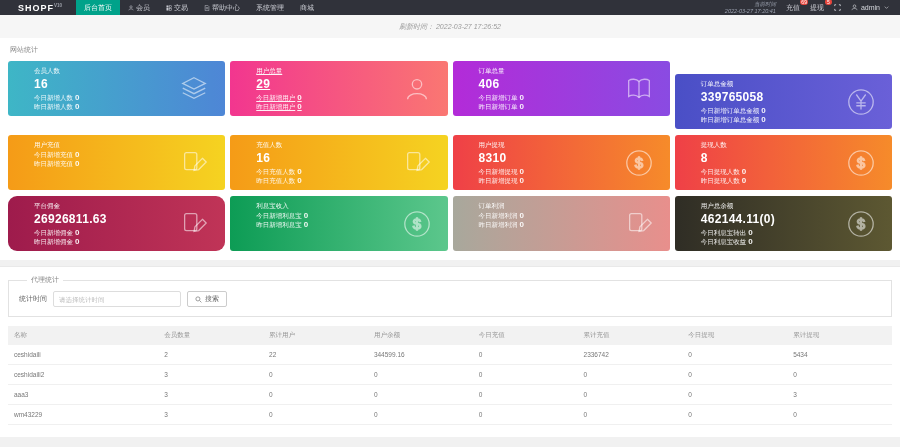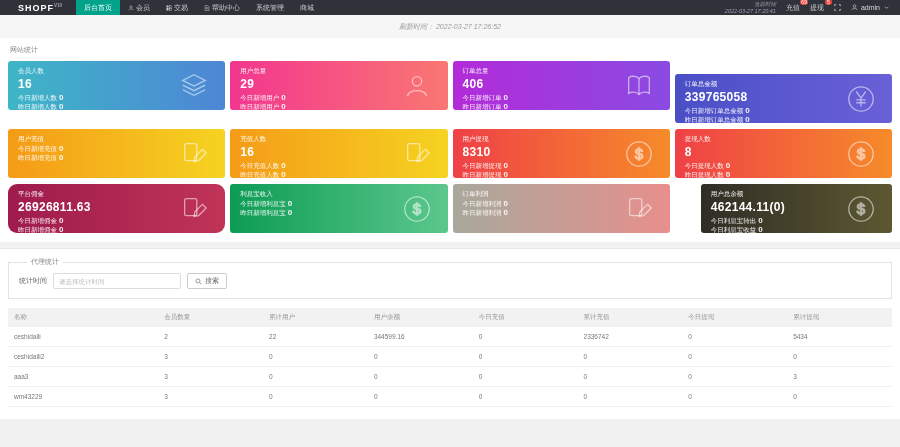--- a/index.html
+++ b/index.html
@@ -29,21 +29,21 @@
   .user-box svg{width:7px;height:7px;stroke:#d6d8dd;fill:none;stroke-width:1.4;}
 
   
   .refresh-bar{height:23px;display:flex;align-items:center;justify-content:center;
                background:#f6f6f6;color:#9a9a9a;font-size:7px;font-style:italic;}
 
   
   .stats-panel{background:#fff;padding:5px 8px 9px;}
   .section-title{font-size:7px;color:#8a8a8a;padding:2px 2px 6px;}
   .card-grid{display:grid;grid-template-columns:repeat(4,1fr);gap:6px 5px;}
-  .card{position:relative;height:49px;border-radius:3px;padding:6px 10px;color:#fff;overflow:hidden;}
+  .card{position:relative;height:55px;border-radius:3px;padding:6px 26px;color:#fff;overflow:hidden;}
   .c-title{font-size:6.5px;opacity:.95;}
   .c-value{font-size:12px;font-weight:bold;margin:1px 0 2px;letter-spacing:.3px;}
   .c-line{font-size:6.5px;opacity:.92;line-height:9px;}
   .c-line b{font-size:8px;margin-left:2px;}
   .c-icon{position:absolute;right:16px;top:50%;transform:translateY(-50%);width:30px;height:30px;
           stroke:rgba(255,255,255,.55);fill:none;stroke-width:1.4;}
 
   
   .agent-panel{background:#fff;margin-top:6px;padding:8px 8px 12px;border-top:1px solid #e9e9e9;}
   fieldset{border:1px solid #e2e2e2;padding:6px 10px 9px;}
@@ -177,21 +177,21 @@
     <div class="card" style="background: linear-gradient(to right, rgb(62, 182, 198), rgb(78, 134, 214));">
       <div class="c-title">会员人数</div>
       <div class="c-value">16</div>
       <div class="c-line"><span>今日新增人数</span><b>0</b></div>
       <div class="c-line"><span>昨日新增人数</span><b>0</b></div>
       <svg class="c-icon" viewBox="0 0 32 32">
           <use href="#i-layers"></use>
         </svg>
     </div>
 
-    <div class="card" style="background: linear-gradient(to right, rgb(242, 54, 143), rgb(250, 119, 114));">
+    <div class="card" style="background: linear-gradient(to right, rgb(242, 54, 143), rgb(250, 119, 114)); text-decoration: underline;">
       <div class="c-title">用户总量</div>
       <div class="c-value">29</div>
       <div class="c-line"><span>今日新增用户</span><b>0</b></div>
       <div class="c-line"><span>昨日新增用户</span><b>0</b></div>
       <svg class="c-icon" viewBox="0 0 32 32">
           <use href="#i-user"></use>
         </svg>
     </div>
 
     <div class="card" style="background: linear-gradient(to right, rgb(179, 43, 216), rgb(138, 75, 226));">
@@ -274,21 +274,21 @@
 
     <div class="card" style="background: linear-gradient(to right, rgb(168, 168, 156), rgb(232, 143, 140));">
       <div class="c-title">订单利润</div>
       <div class="c-line"><span>今日新增利润</span><b>0</b></div>
       <div class="c-line"><span>昨日新增利润</span><b>0</b></div>
       <svg class="c-icon" viewBox="0 0 32 32">
           <use href="#i-card"></use>
         </svg>
     </div>
 
-    <div class="card" style="background: linear-gradient(to right, rgb(47, 45, 37), rgb(93, 88, 50)); margin-left: 26px;">
+    <div class="card" style="background: linear-gradient(to right, rgb(47, 45, 37), rgb(93, 88, 50));">
       <div class="c-title">用户总余额</div>
       <div class="c-value">462144.11(0)</div>
       <div class="c-line"><span>今日利息宝转出</span><b>0</b></div>
       <div class="c-line"><span>今日利息宝收益</span><b>0</b></div>
       <svg class="c-icon" viewBox="0 0 32 32">
           <use href="#i-dollar"></use>
         </svg>
     </div>
 
   </div>

